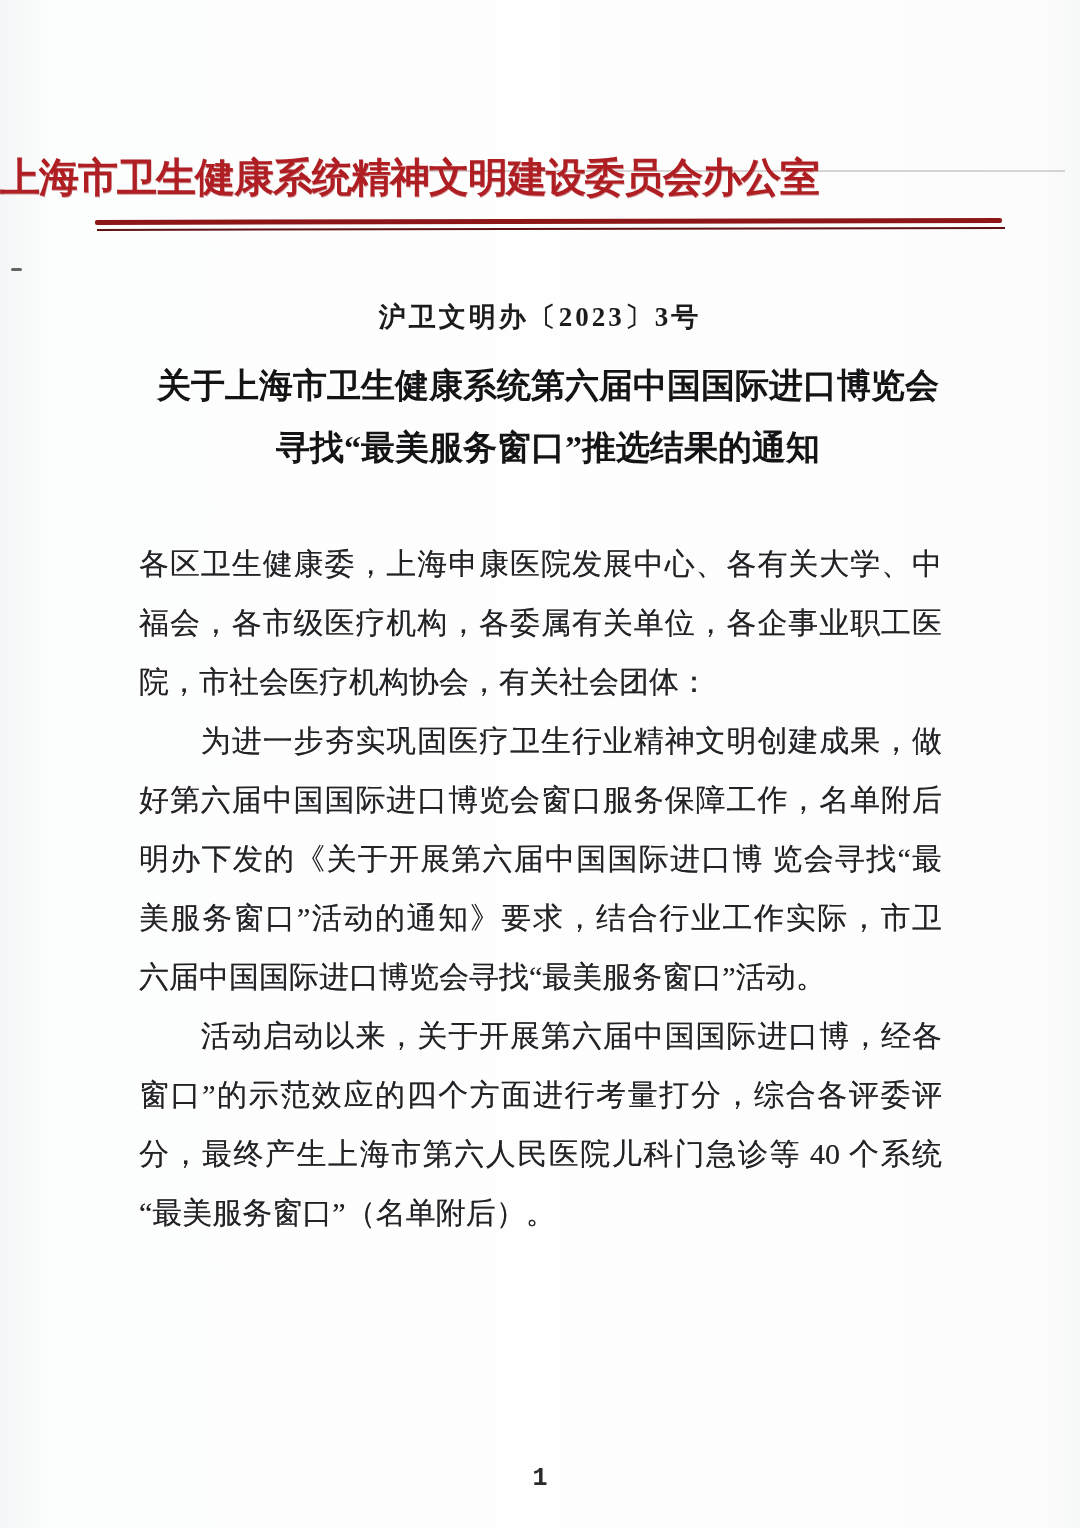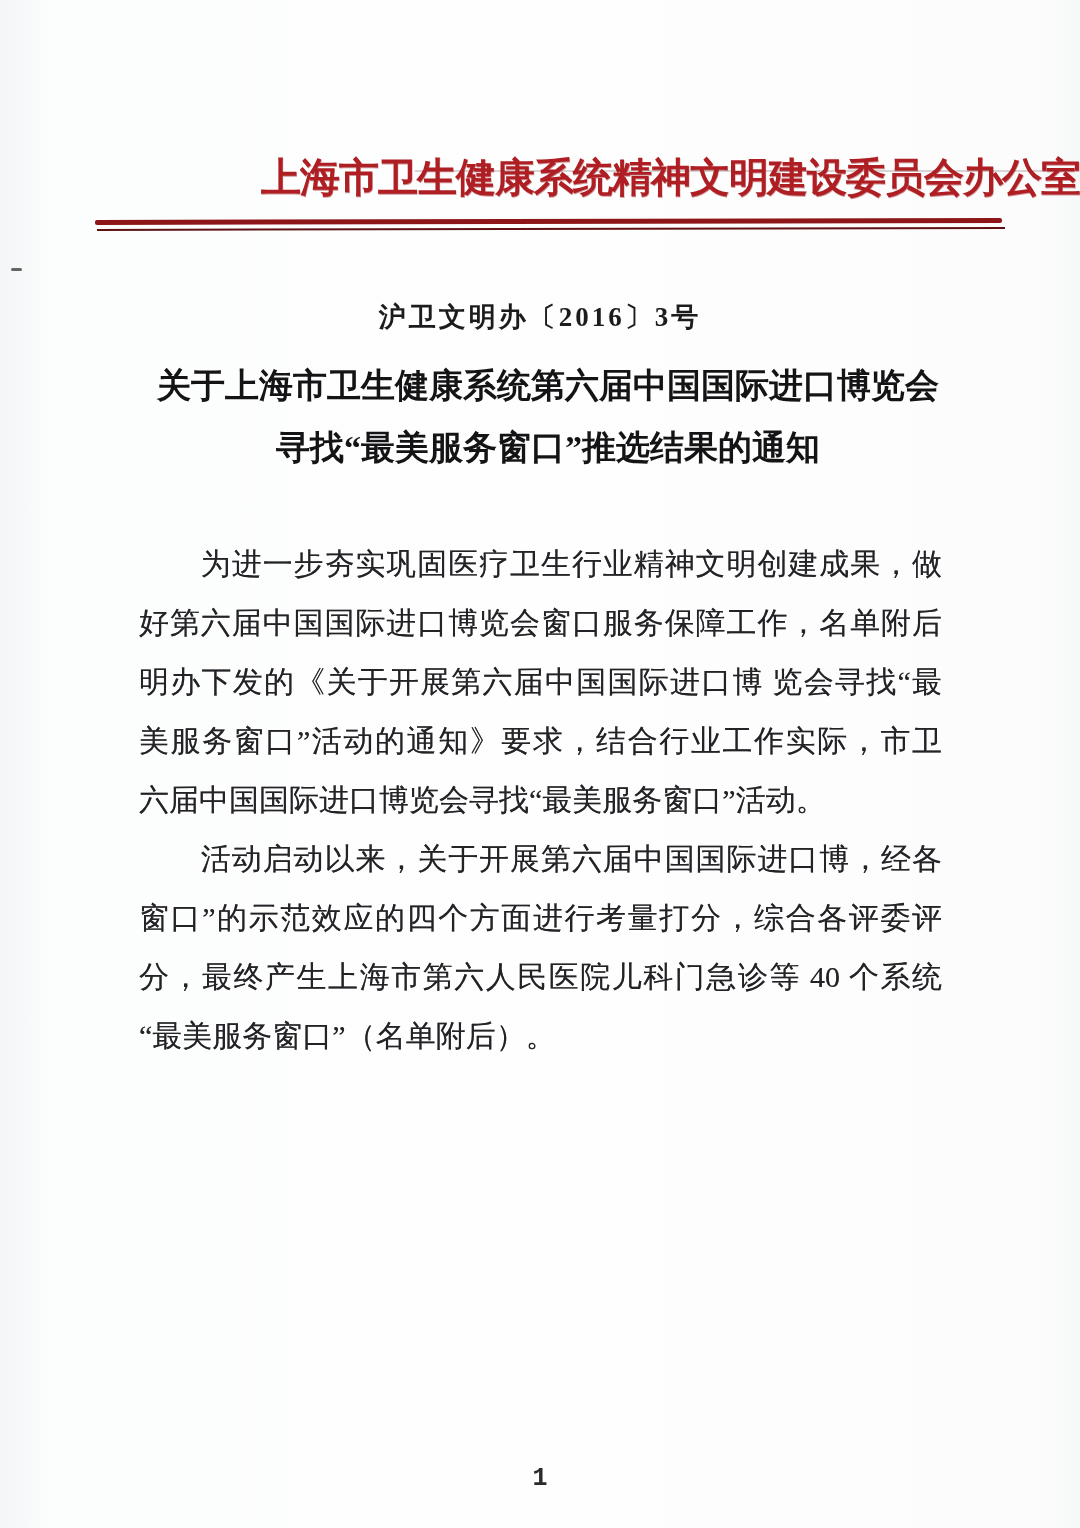--- a/index.html
+++ b/index.html
@@ -16,21 +16,21 @@
     overflow: hidden;
     color: #26262a;
   }
 
   
   .office-title {
     position: absolute;
     top: 150px;
     left: 0;
     width: 100%;
-    text-align: right;
+    text-align: left;
     font-size: 40px;
     font-weight: 700;
     letter-spacing: -1px;
     color: #ae1e23;
     text-shadow: 0.5px 0.5px 0 rgba(150, 20, 25, 0.45);
     white-space: nowrap;
   }
   .rule-thick {
     position: absolute;
     top: 219px;
@@ -131,29 +131,34 @@
 
 <div class="page">
 
   <div class="scanline"></div>
   <div class="dash-artifact"></div>
 
   <div class="office-title">上海市卫生健康系统精神文明建设委员会办公室</div>
   <div class="rule-thick"></div>
   <div class="rule-thin"></div>
 
-  <div class="doc-number">沪卫文明办〔2016〕3号</div>
+  <div class="doc-number">沪卫文明办〔2023〕3号</div>
 
   <div class="doc-title">
     <div>关于上海市卫生健康系统第六届中国国际进口博览会</div>
     <div>寻找“最美服务窗口”推选结果的通知</div>
   </div>
 
   <div class="body-text">
 
+    <div>
+      <div class="line fill">各区卫生健康委，上海申康医院发展中心、各有关大学、中</div>
+      <div class="line fill">福会，各市级医疗机构，各委属有关单位，各企事业职工医</div>
+      <div class="line">院，市社会医疗机构协会，有关社会团体：</div>
+    </div>
 
     <div>
       <div class="line fill">　　为进一步夯实巩固医疗卫生行业精神文明创建成果，做</div>
       <div class="line fill">好第六届中国国际进口博览会窗口服务保障工作，名单附后</div>
       <div class="line fill">明办下发的《关于开展第六届中国国际进口博 览会寻找“最</div>
       <div class="line fill">美服务窗口”活动的通知》要求，结合行业工作实际，市卫</div>
       <div class="line">六届中国国际进口博览会寻找“最美服务窗口”活动。</div>
     </div>
 
     <div>

